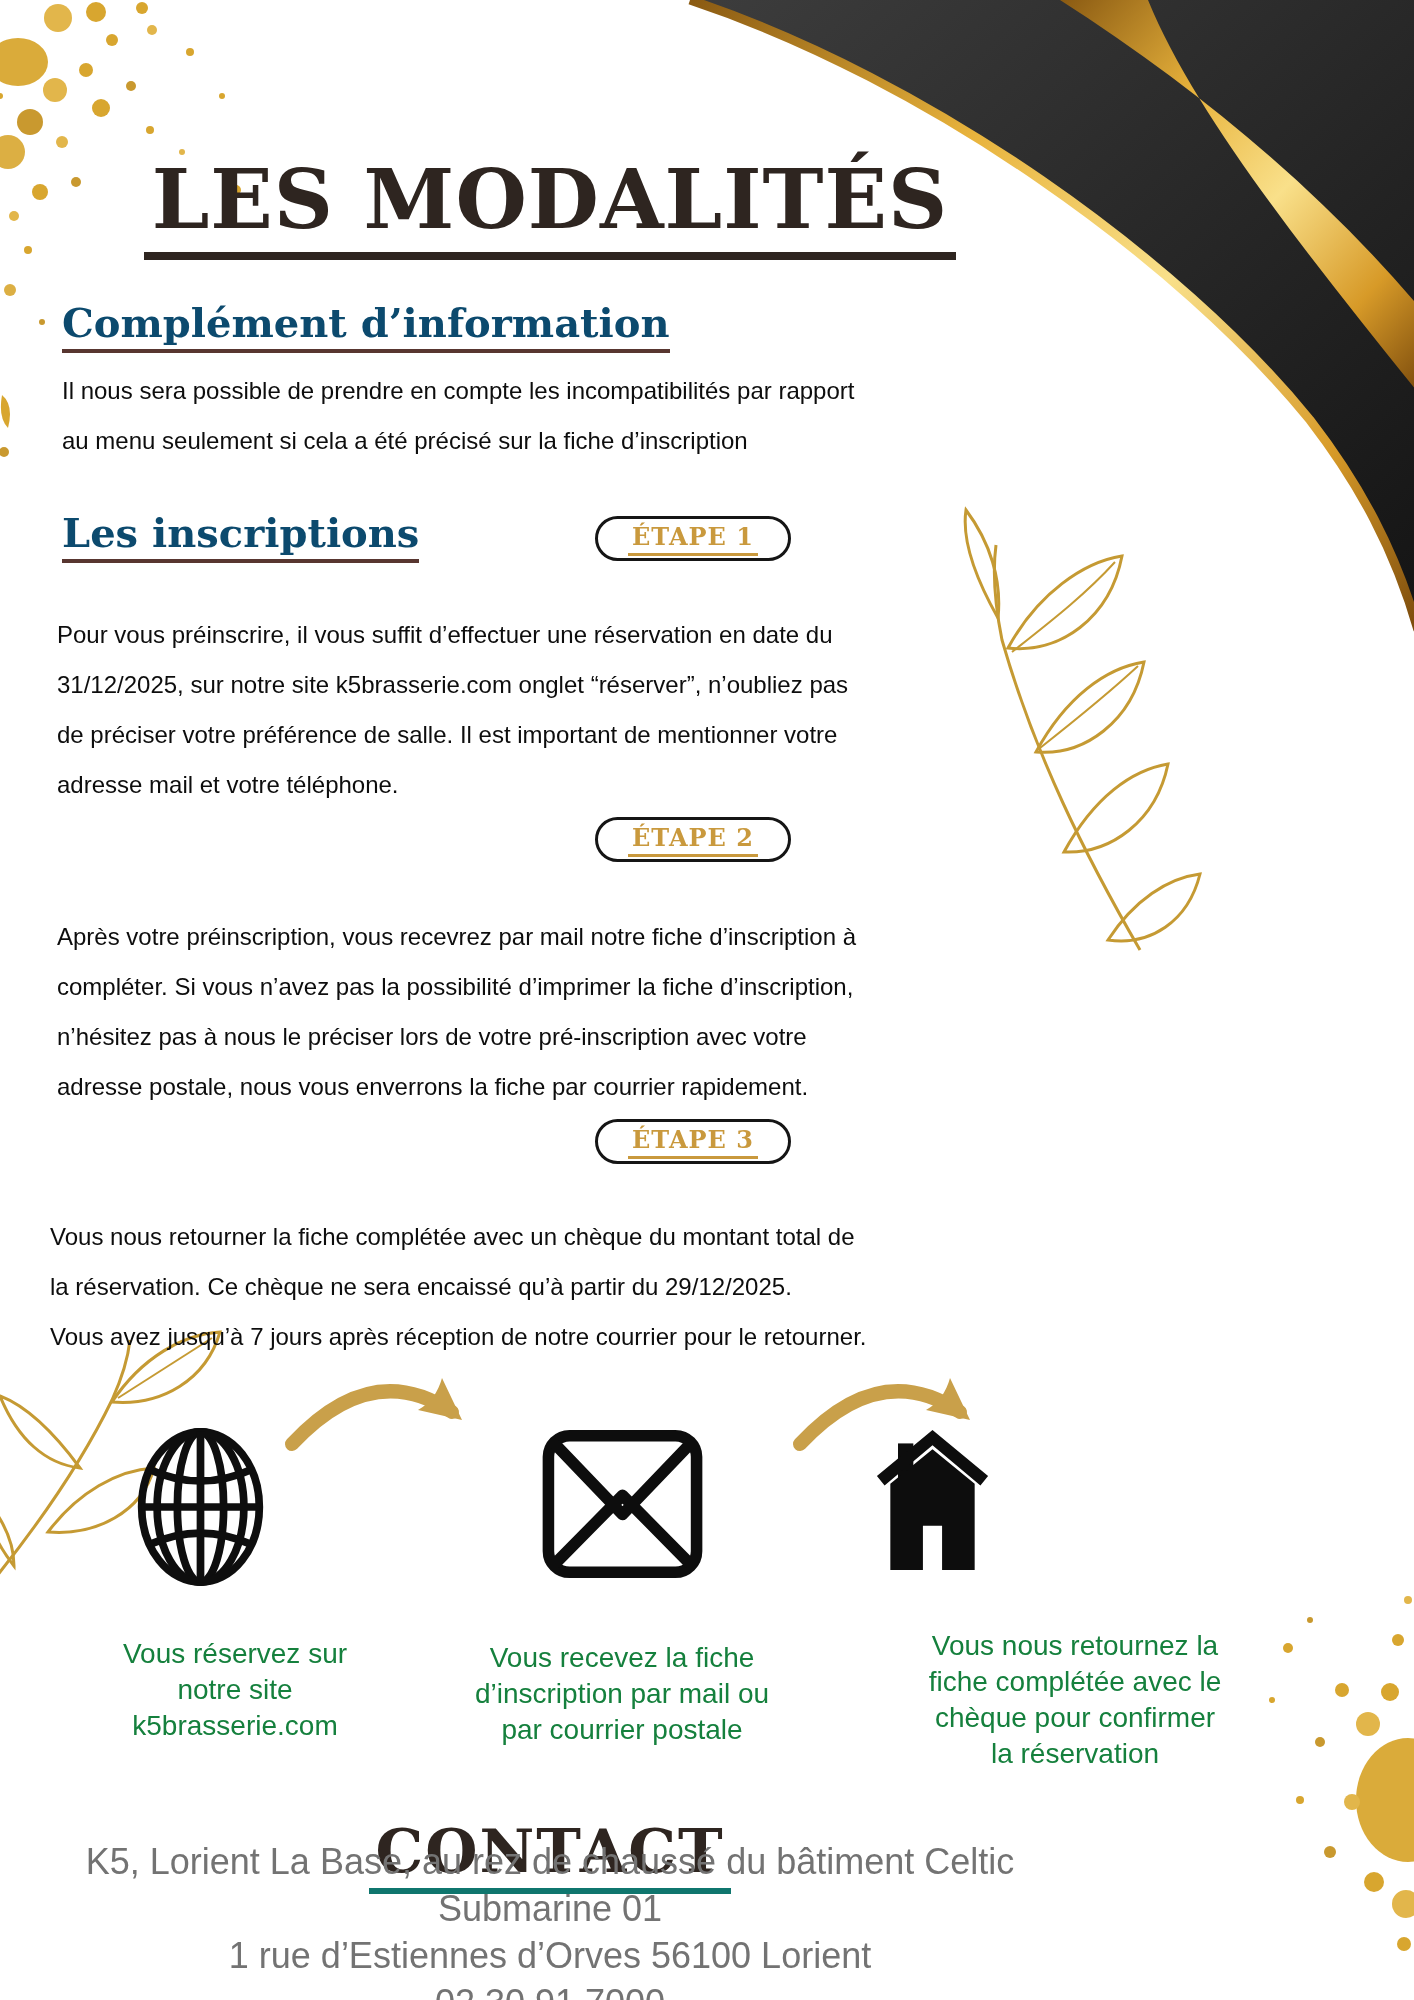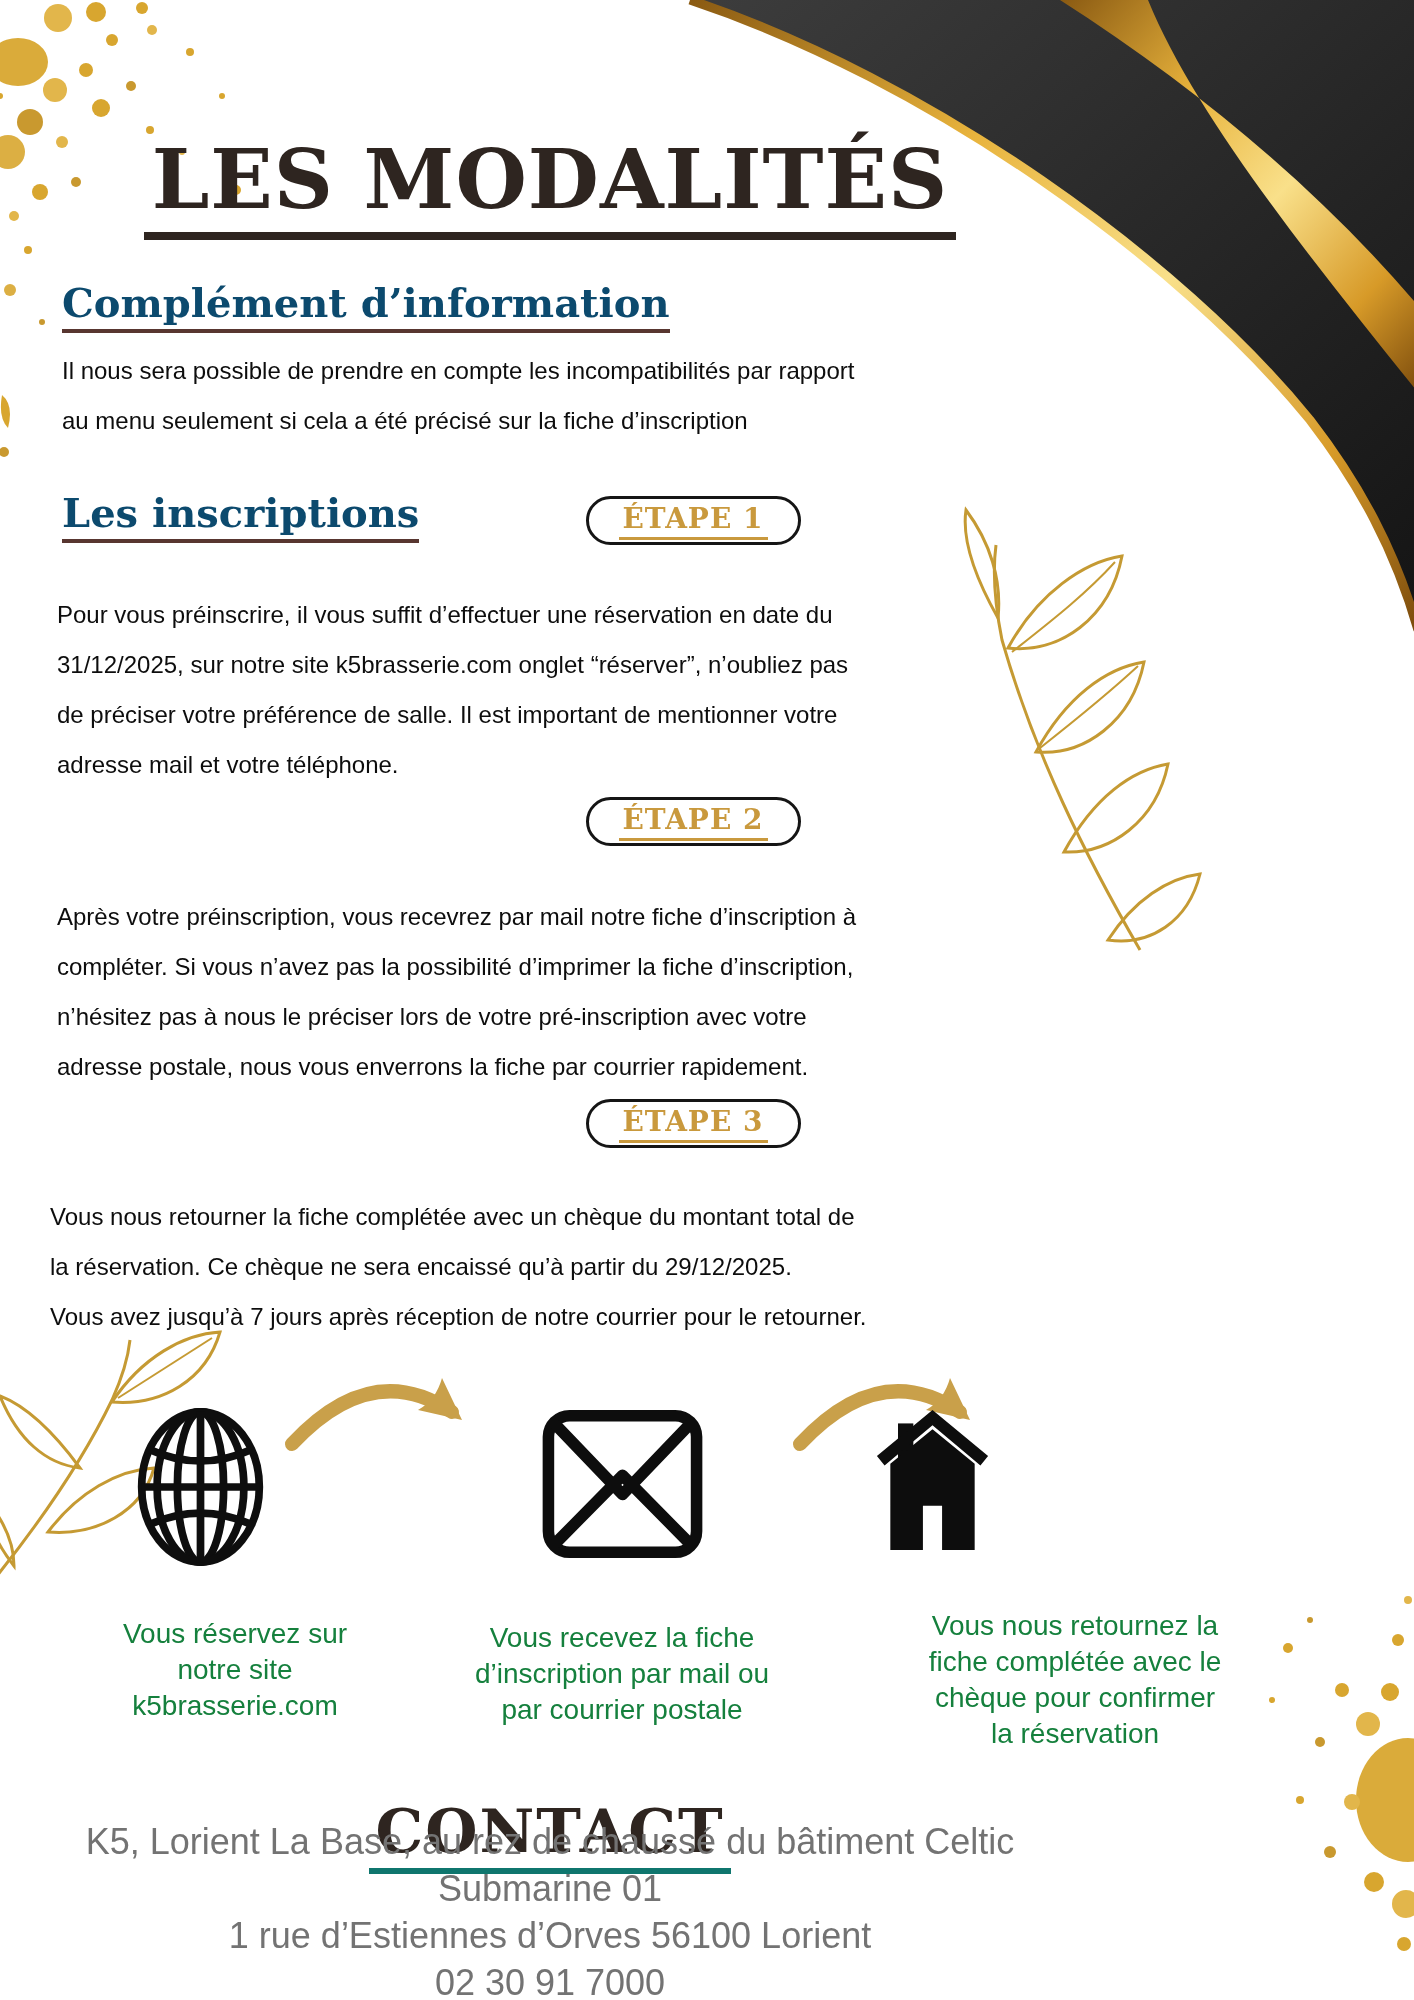--- a/index.html
+++ b/index.html
@@ -1,19 +1,19 @@
 <!DOCTYPE html>
 <html lang="fr"><head>
 <meta charset="utf-8">
 <style>
   html,body{margin:0;padding:0;background:#ffffff;}
   .page{position:relative;width:1414px;height:2000px;background:#ffffff;overflow:hidden;
         font-family:"Liberation Sans",sans-serif;color:#0d0d0d;}
   .deco{position:absolute;inset:0;z-index:1;pointer-events:none;}
-  .content{position:absolute;inset:0;z-index:2;}
+  .content{position:absolute;inset:0;z-index:2;margin-top:20px;}
 
   .title-wrap{position:absolute;left:0;top:76px;width:1100px;text-align:center;}
   .title{display:inline-block;font-family:"DejaVu Serif","Liberation Serif",serif;
          font-weight:800;font-size:82px;line-height:1.18;color:#2e2520;
          border-bottom:8px solid #2e2520;padding:0 8px 4px 8px;letter-spacing:1px;}
 
   .h2{position:absolute;font-family:"DejaVu Serif","Liberation Serif",serif;
       font-weight:700;font-size:40px;color:#0c4a6e;}
   .h2 span{display:inline-block;border-bottom:4px solid #583630;padding-bottom:3px;}
   .h2-complement{left:62px;top:246px;}
@@ -24,21 +24,21 @@
   .para1{left:62px;top:322px;}
   .para2{left:57px;top:566px;}
   .para3{left:57px;top:868px;}
   .para4{left:50px;top:1168px;}
 
   .badge-row{position:absolute;left:0;width:1386px;text-align:center;}
   .badge-row.b1{top:496px;} .badge-row.b2{top:797px;} .badge-row.b3{top:1099px;}
   .badge{display:inline-block;background:#ffffff;border:3px solid #151515;
          border-radius:34px;padding:3px 30px 7px 30px;}
   .badge .lbl{font-family:"DejaVu Serif","Liberation Serif",serif;font-weight:700;
-         font-size:28px;color:#c9993d;border-bottom:3px solid #c9993d;
+         font-size:24px;color:#c9993d;border-bottom:3px solid #c9993d;
          padding:0 4px 2px 4px;letter-spacing:1px;}
 
   .icon{position:absolute;}
   .icon-globe{left:133px;top:1402px;}
   .icon-envelope{left:540px;top:1408px;}
   .icon-house{left:875px;top:1404px;}
 
   .caption{position:absolute;font-size:28px;line-height:36px;text-align:center;
            white-space:pre-line;color:#15803d;}
   .cap1{left:85px;top:1588px;width:300px;}

